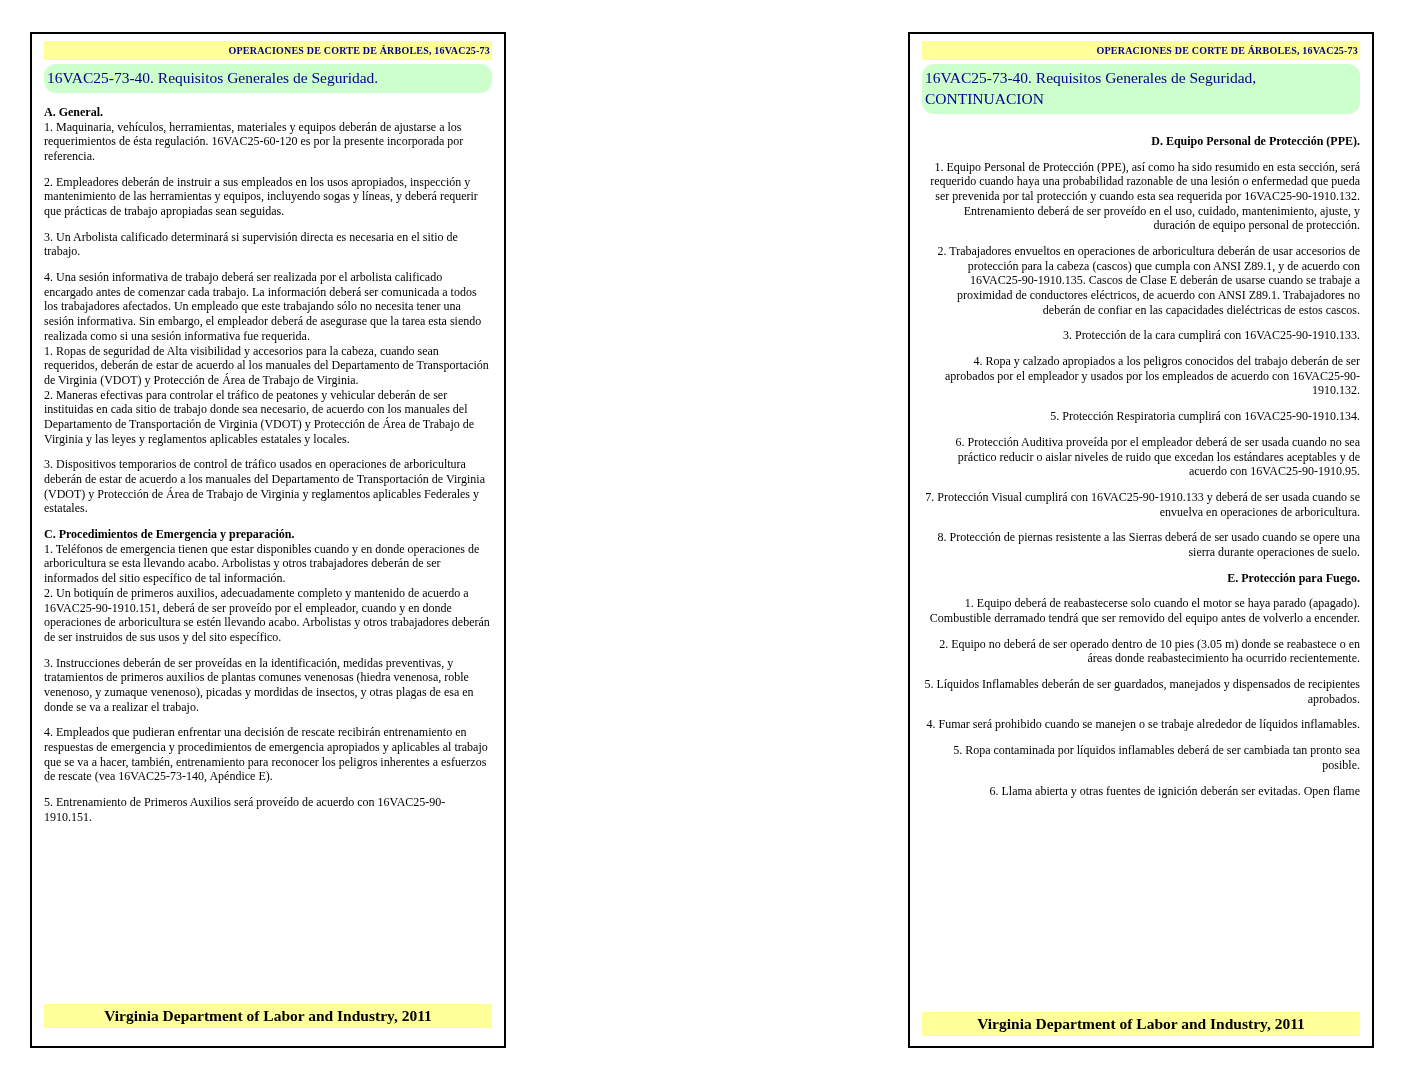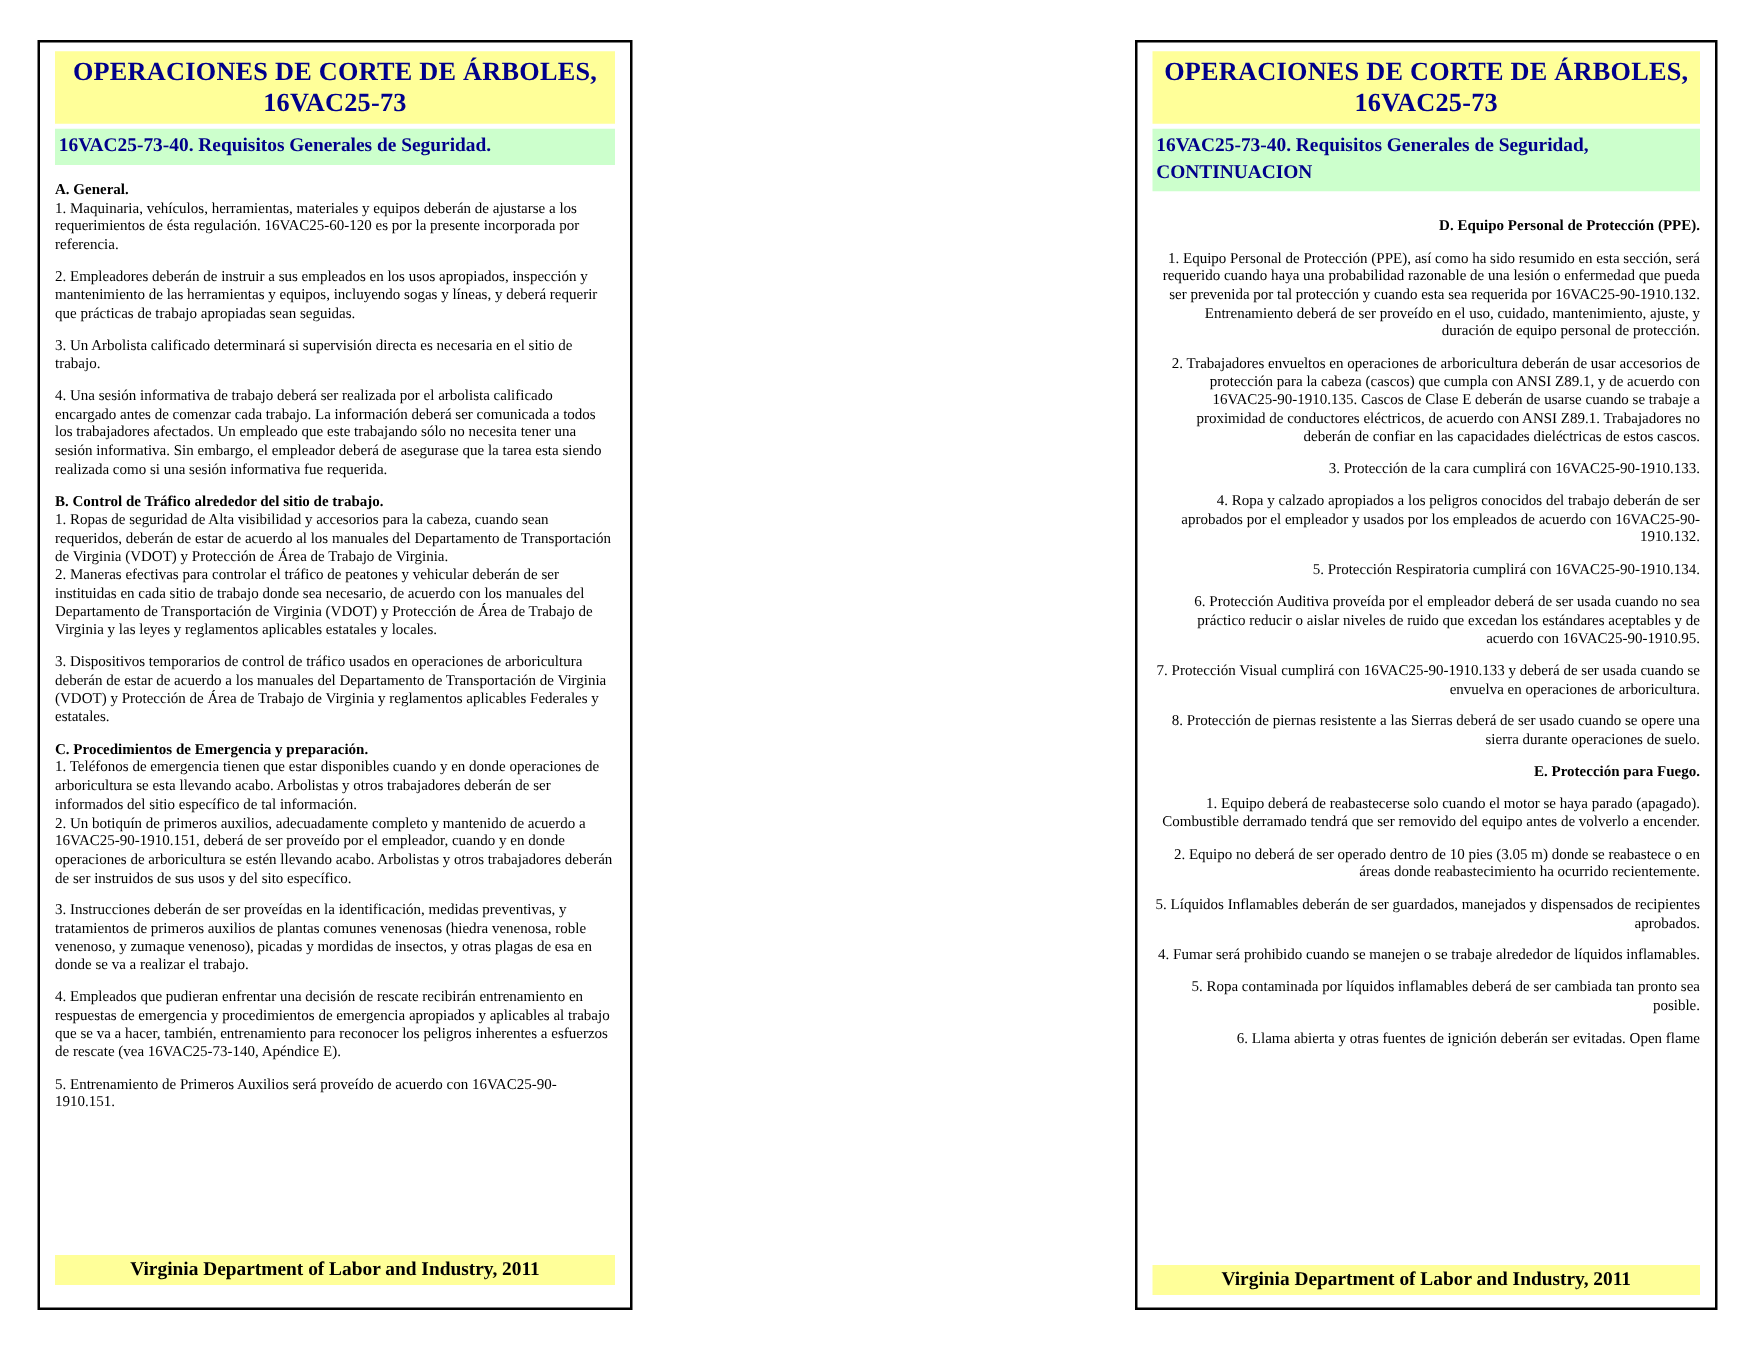--- a/index.html
+++ b/index.html
@@ -10,28 +10,29 @@
   .page {
     position:absolute; box-sizing:border-box; background:#fff;
     border:2px solid var(--border, #000);
     display:flex; flex-direction:column;
     padding:7px 12px 10px 12px;
   }
   #page-left  { left:30px;  top:32px; width:476px; height:1016px; }
   #page-right { left:908px; top:32px; width:466px; height:1016px; }
   .banner-title {
     background:var(--yellow); color:var(--blue);
-    font-weight:bold; font-size:21px; text-align:center;
+    font-weight:bold; font-size:10px; text-align:right;
     padding:4px 2px; flex:0 0 auto; letter-spacing:0.2px;
   }
   .banner-sub {
     background:var(--green); color:var(--blue);
-    font-weight:bold; font-size:15.5px; text-align:left;
+    font-weight:normal; font-size:15.5px; text-align:left;
     padding:4px 3px; margin-top:4px; white-space:pre-line; line-height:1.35;
     flex:0 0 auto;
+    border-radius:12px;
   }
   .body-blocks {
     flex:1 1 auto; margin-top:12px;
     font-size:12px; line-height:1.225;
   }
   #page-right .body-blocks { margin-top:20px;text-align:right; }
   .block { margin:0; }
   .block + .block { margin-top:11px; }
   .block.tight { margin-top:0; }
   .block.heading { font-weight:bold; }
@@ -47,21 +48,20 @@
 
 <div class="page" id="page-left">
   <div class="banner-title">OPERACIONES DE CORTE DE ÁRBOLES, 16VAC25-73</div>
   <div class="banner-sub">16VAC25-73-40. Requisitos  Generales de Seguridad.</div>
   <div class="body-blocks">
       <div class="block heading">A. General.</div>
       <div class="block body tight">1. Maquinaria, vehículos, herramientas, materiales y equipos deberán de ajustarse a los requerimientos de ésta  regulación. 16VAC25-60-120 es por la presente incorporada por referencia.</div>
       <div class="block body">2. Empleadores deberán de instruir a sus empleados en los usos apropiados, inspección y mantenimiento de las herramientas y equipos, incluyendo sogas y líneas, y deberá requerir que prácticas de trabajo apropiadas sean seguidas.</div>
       <div class="block body">3. Un Arbolista calificado determinará si supervisión directa es necesaria en el sitio de trabajo.</div>
       <div class="block body">4. Una sesión informativa de trabajo deberá ser realizada por el arbolista calificado encargado antes de comenzar cada trabajo. La información deberá ser comunicada a todos los trabajadores  afectados. Un empleado que este trabajando sólo no necesita tener una sesión informativa. Sin embargo, el empleador deberá de asegurase que la tarea esta siendo realizada como si una sesión informativa fue requerida.</div>
-      <div class="block heading">B. Control de Tráfico alrededor del sitio de trabajo.</div>
       <div class="block body tight">1. Ropas de seguridad de Alta visibilidad y accesorios para la cabeza, cuando sean requeridos, deberán de estar de acuerdo al los manuales del Departamento de Transportación de Virginia (VDOT) y Protección de Área de Trabajo de Virginia.</div>
       <div class="block body tight">2. Maneras efectivas para controlar el tráfico de peatones y vehicular deberán de ser instituidas en cada sitio de trabajo donde sea necesario, de acuerdo con los manuales del Departamento de Transportación de Virginia (VDOT) y Protección de Área de Trabajo de Virginia y las leyes y reglamentos aplicables estatales y locales.</div>
       <div class="block body">3. Dispositivos temporarios de control de tráfico usados en operaciones de arboricultura deberán de estar de acuerdo a los manuales del Departamento de Transportación de Virginia (VDOT) y Protección de Área de Trabajo de Virginia y reglamentos aplicables Federales y estatales.</div>
       <div class="block heading">C. Procedimientos de Emergencia y preparación.</div>
       <div class="block body tight">1. Teléfonos de emergencia tienen que estar disponibles cuando y en donde operaciones de arboricultura  se esta llevando acabo. Arbolistas y otros trabajadores deberán de ser informados del sitio específico de tal información.</div>
       <div class="block body tight">2. Un botiquín de primeros auxilios, adecuadamente completo y mantenido de acuerdo a 16VAC25-90-1910.151, deberá de ser proveído por el empleador, cuando y en donde operaciones de arboricultura se estén llevando acabo. Arbolistas y otros trabajadores deberán de ser instruidos de sus usos y del sito específico.</div>
       <div class="block body">3. Instrucciones deberán de ser proveídas en la identificación, medidas preventivas, y tratamientos de primeros auxilios de plantas comunes venenosas (hiedra venenosa, roble venenoso, y zumaque venenoso), picadas y mordidas de insectos, y otras plagas de esa en donde se va a realizar el trabajo.</div>
       <div class="block body">4. Empleados que pudieran enfrentar una decisión de rescate recibirán entrenamiento en respuestas de emergencia y procedimientos de emergencia apropiados y aplicables al trabajo que se va a hacer, también, entrenamiento para reconocer los peligros inherentes a esfuerzos de rescate (vea 16VAC25-73-140, Apéndice E).</div>
       <div class="block body">5. Entrenamiento de Primeros Auxilios será proveído de acuerdo con 16VAC25-90-1910.151.</div>
     </div>

